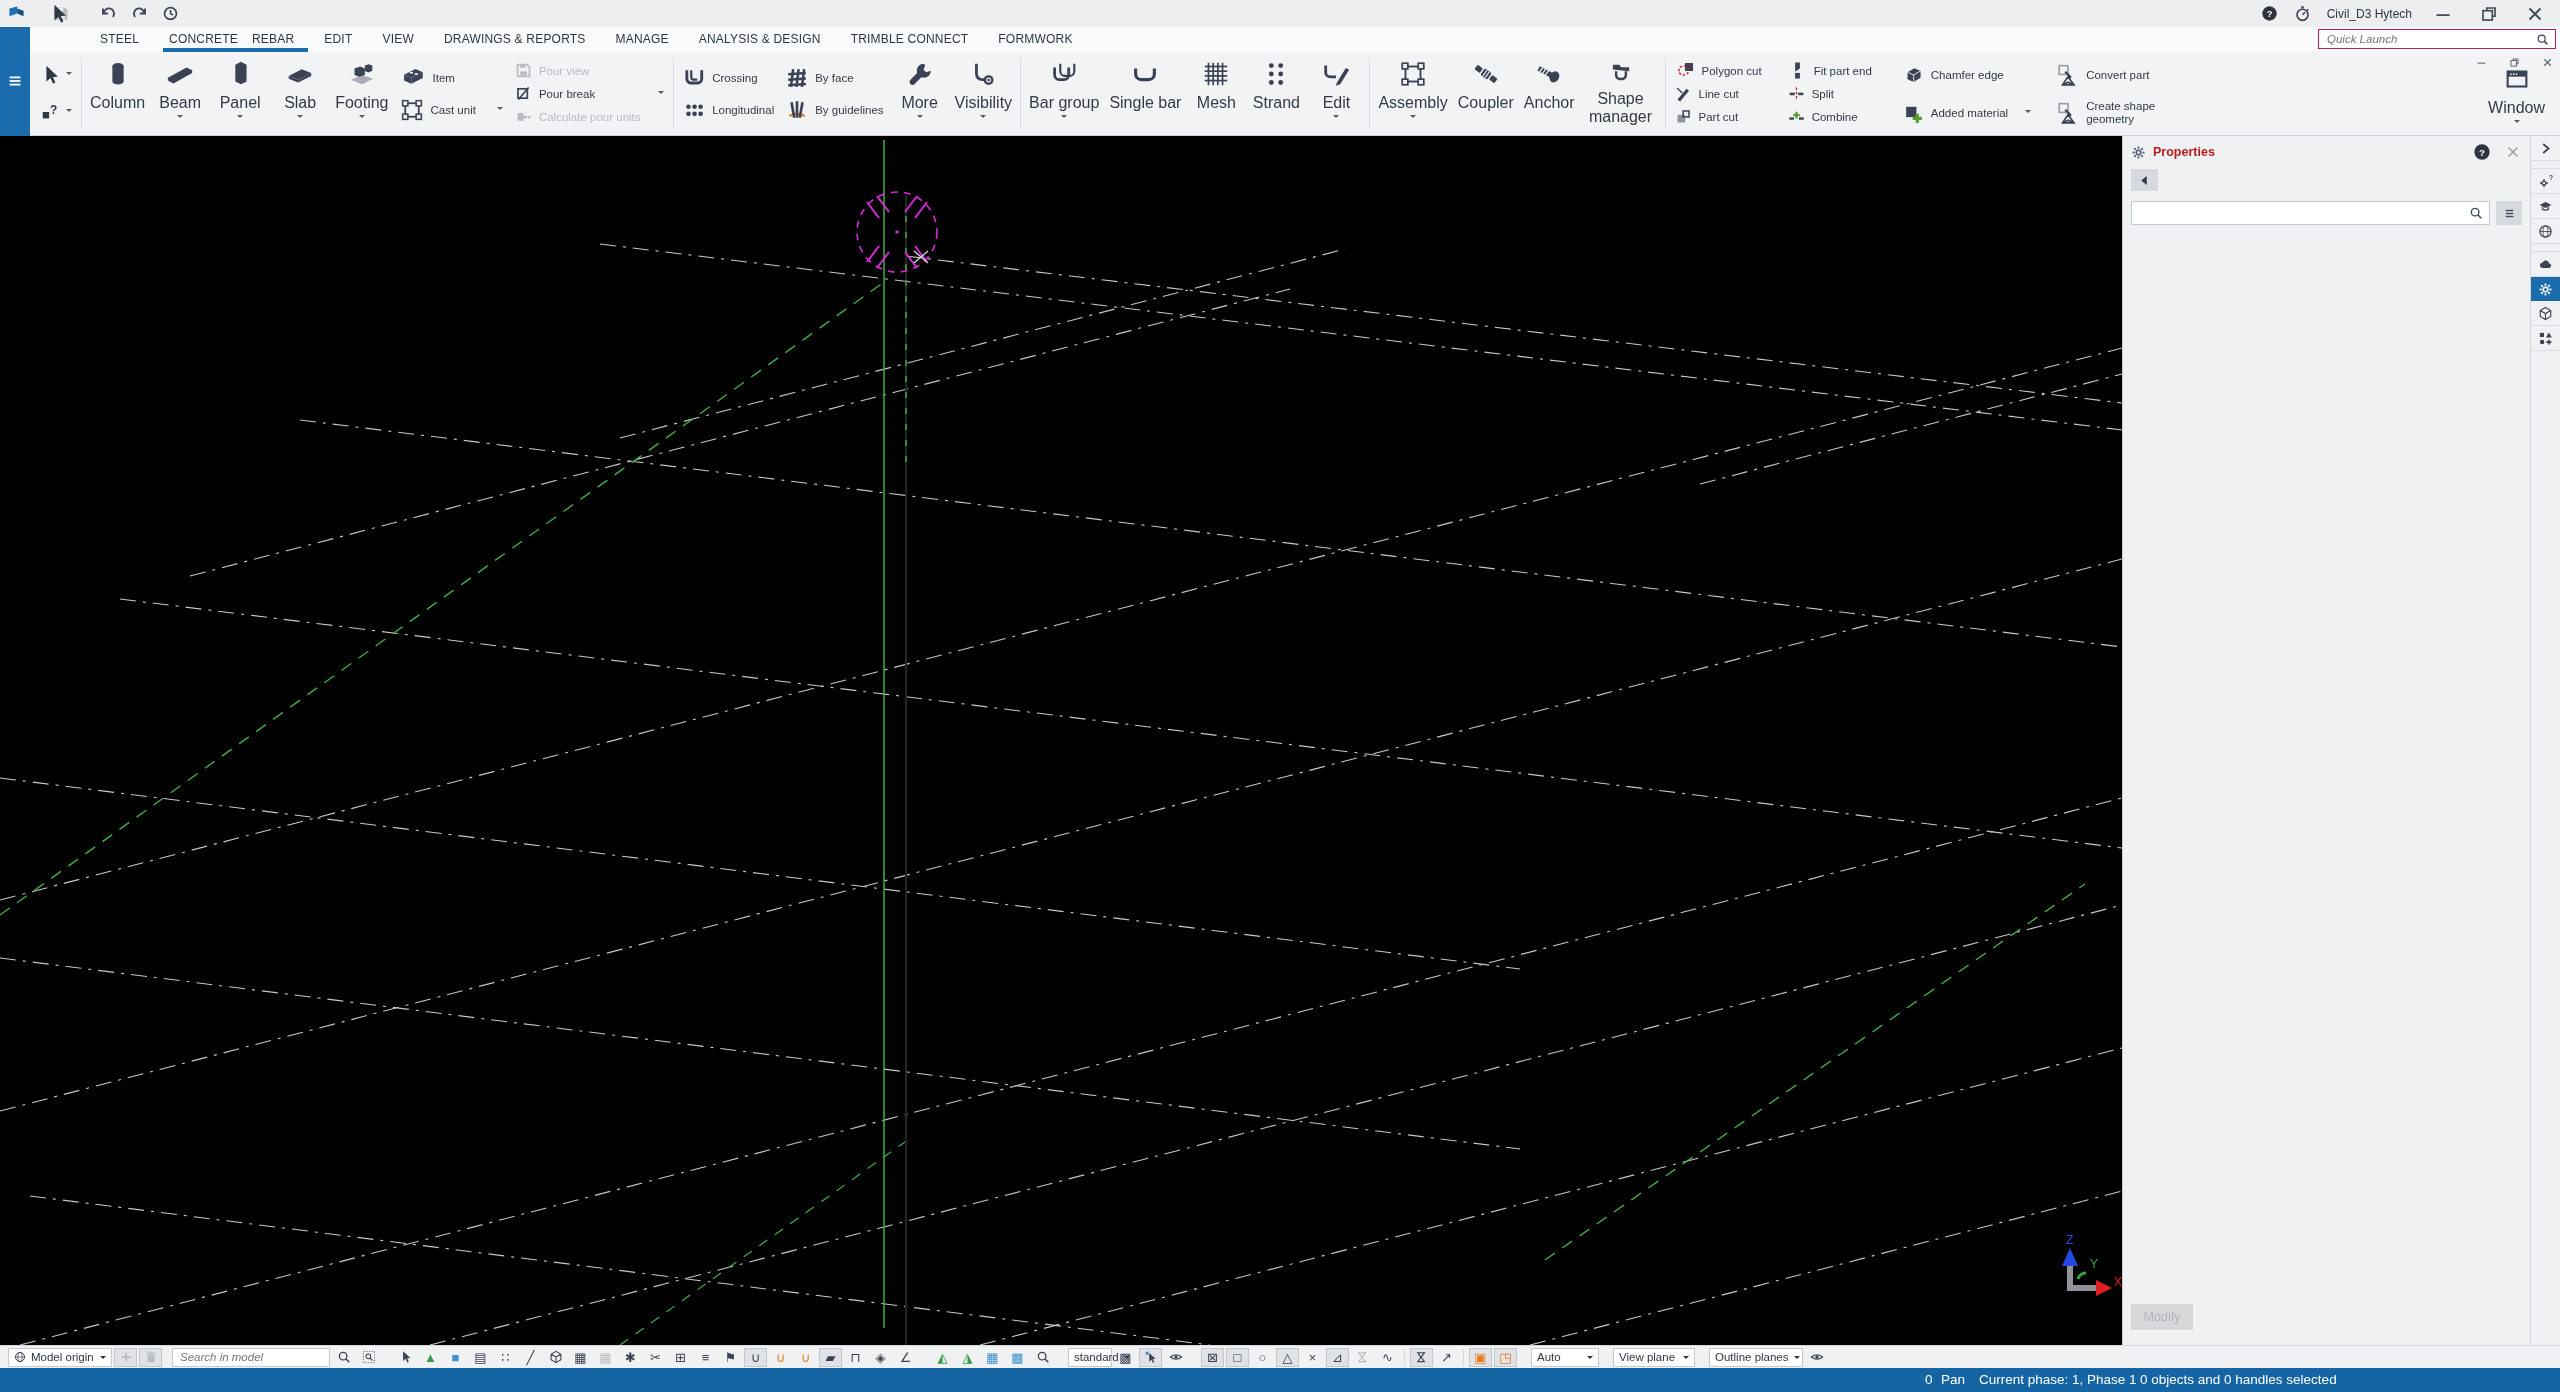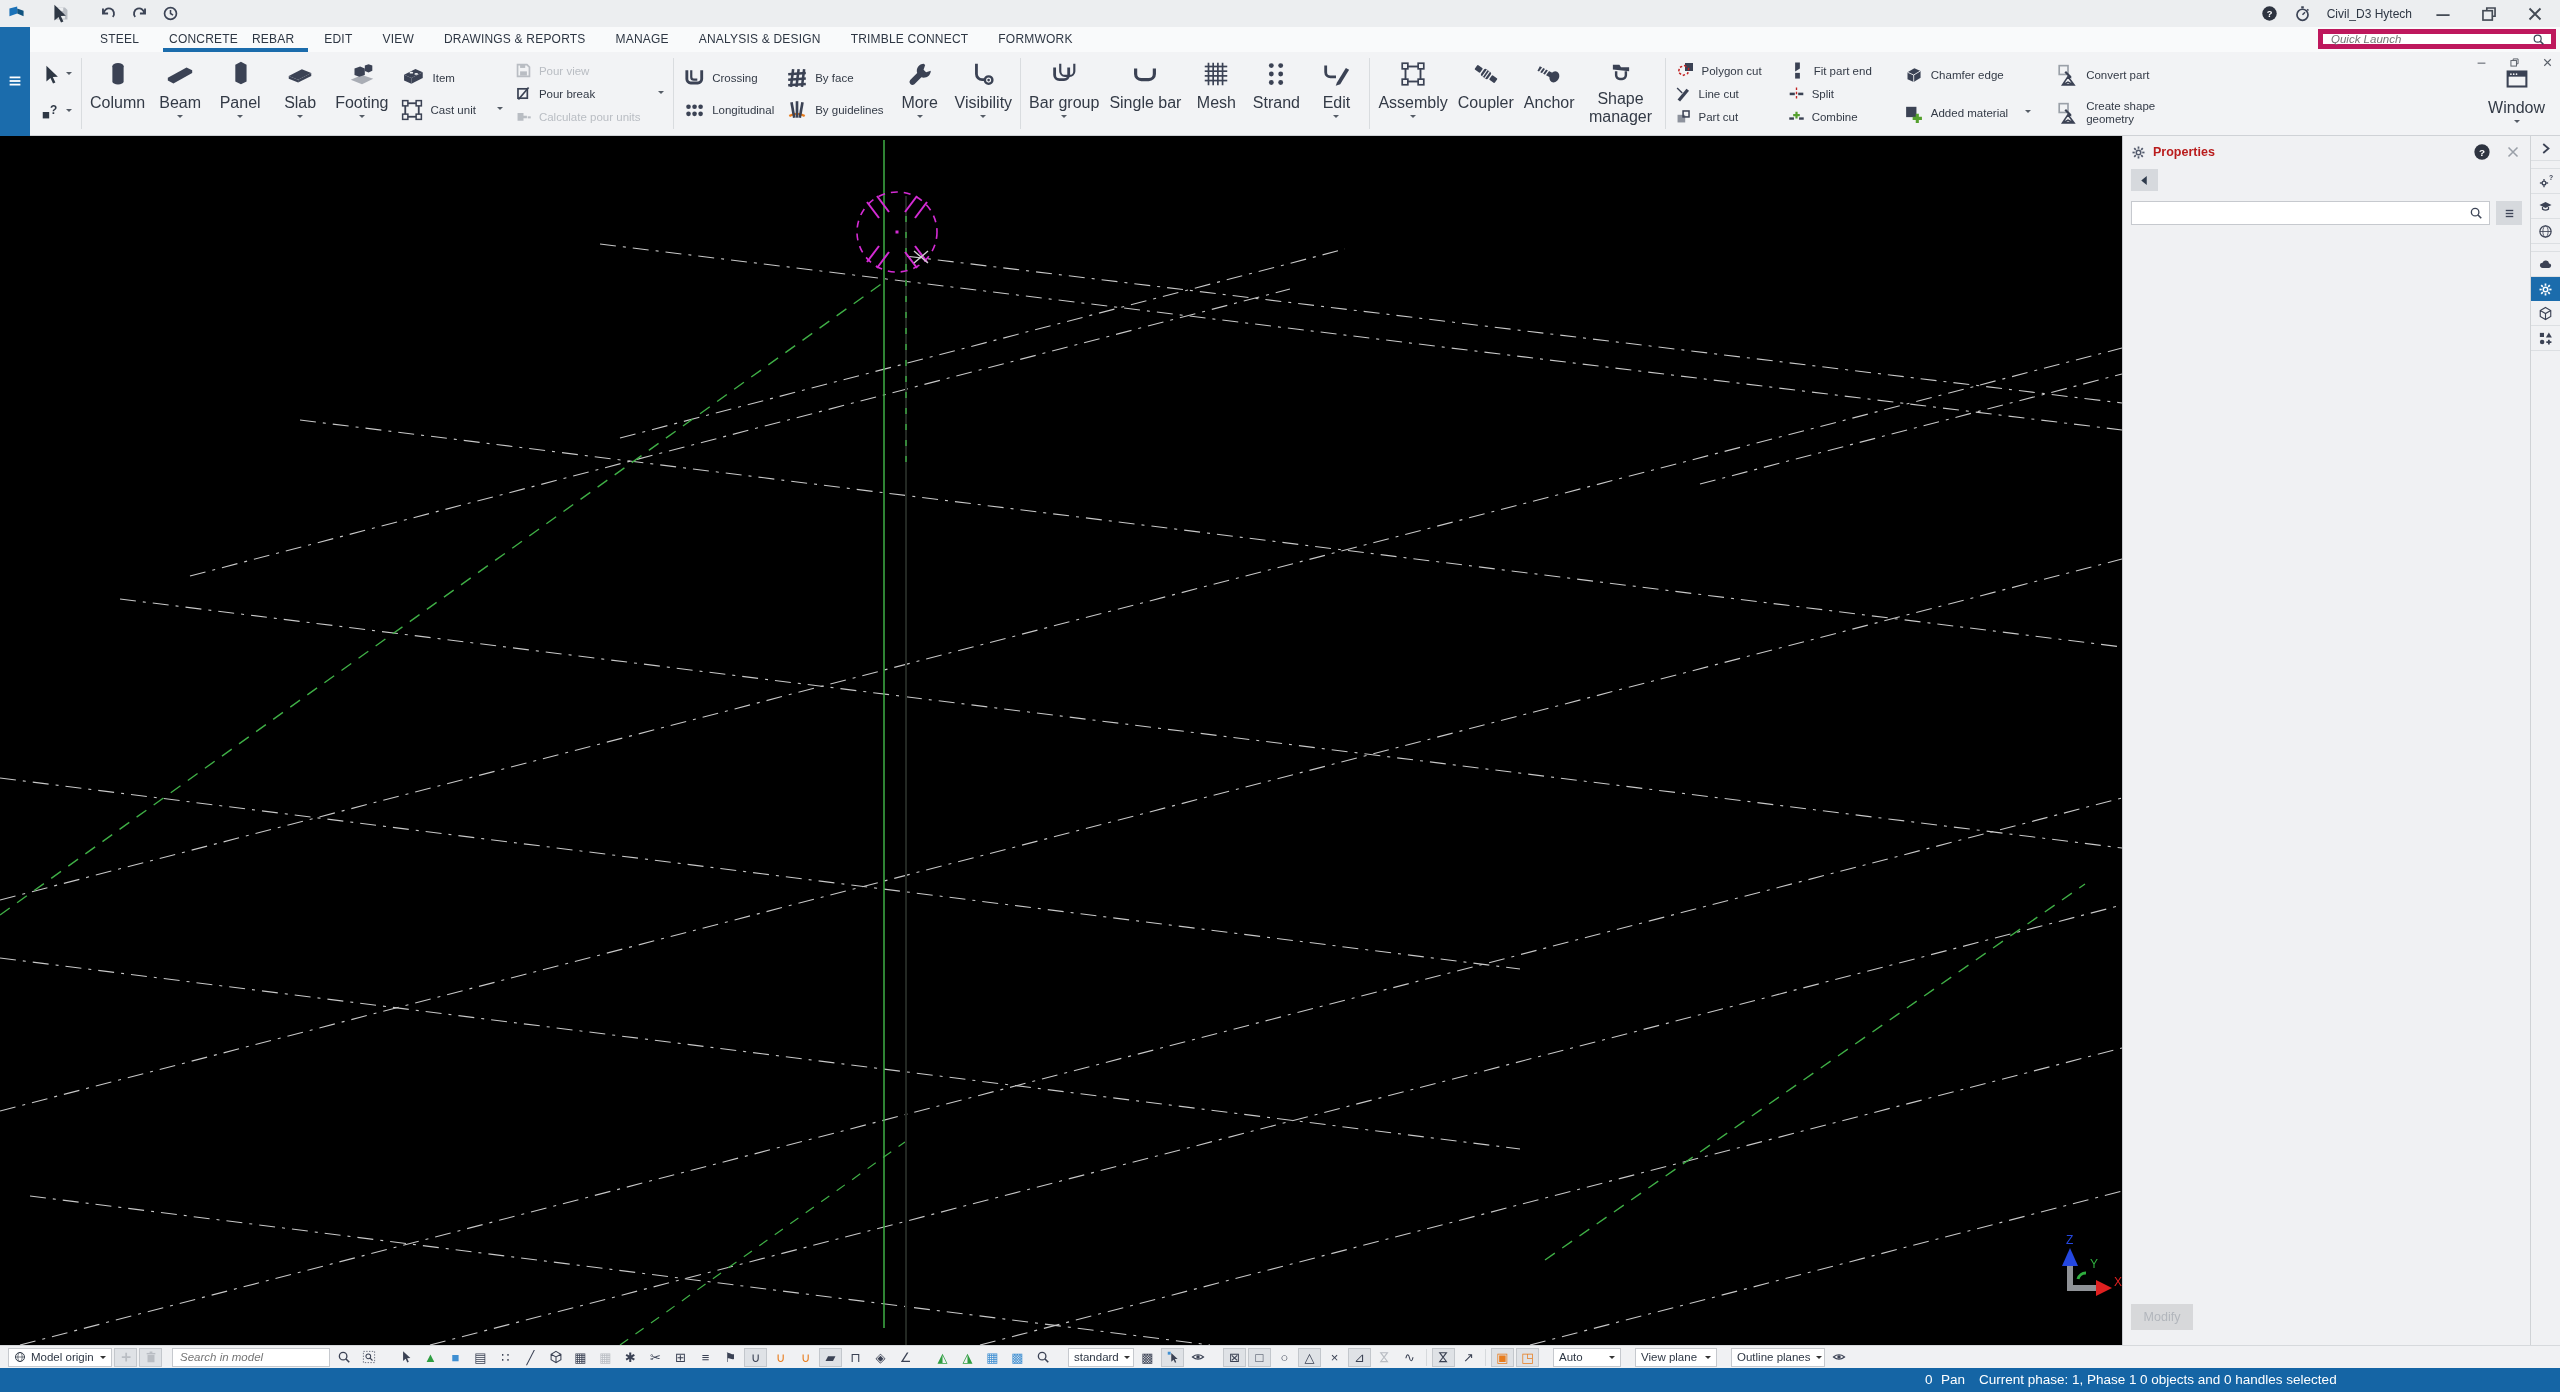--- a/index.html
+++ b/index.html
@@ -21,21 +21,21 @@
   .winbtn{width:30px;height:22px;display:flex;align-items:center;justify-content:center;color:#444b55}
   #mouse-cursor{position:absolute;left:48px;top:3px;width:22px;height:22px;z-index:50}
 
   
   #tabbar{position:absolute;left:0;top:27px;width:2560px;height:25px;background:#f9fafb;
           display:flex;align-items:center;padding-left:100px;gap:30px;box-sizing:border-box}
   .tab{font-size:12px;color:#2d3643;letter-spacing:.2px;white-space:nowrap;padding:4px 0 6px 0}
   .tabgroup{position:relative;display:flex;gap:14px}
   .tabgroup::after{content:"";position:absolute;left:-6px;right:-14px;bottom:0;height:4px;background:#1b6cac}
   #quick-launch{position:absolute;right:4px;top:2px;width:238px;height:20px;background:#fff;
-                border:5px solid #be185d;display:flex;align-items:center;padding:0 6px;box-sizing:border-box}
+                border:1px solid #be185d;display:flex;align-items:center;padding:0 6px;box-sizing:border-box}
   #quick-launch input{border:none;outline:none;flex:1;font-size:11.5px;font-style:italic;color:#868d97;
                       font-family:inherit;background:transparent}
   #quick-launch .ic{width:13px;height:13px;color:#3c4456}
 
   
   #menu-strip{position:absolute;left:0;top:27px;width:30px;height:109px;background:#1b6cac}
   #menu-strip .ic{width:18px;height:18px;margin:45px auto 0 auto;display:block}
 
   
   #ribbon{position:absolute;left:30px;top:52px;width:2530px;height:84px;background:#f2f3f5;
@@ -1056,21 +1056,21 @@
   <div class="bb-btn">
       <span class="ic">
         <svg viewBox="0 0 16 16">
           <circle cx="7" cy="7" r="4.3" stroke="currentColor" fill="none" stroke-width="1.5"></circle>
           <line x1="10.3" y1="10.3" x2="14" y2="14" stroke="currentColor" stroke-width="1.8"></line>
         </svg>
       </span>
     </div>
   <div class="bb-space"></div>
 
-  <div class="bb-drop" style="width:66px">
+  <div class="bb-drop" style="width:44px">
     <span style="flex:1">standard</span>
       <span class="dcaret"></span>
   </div>
   <div class="bb-btn">
       <span class="g">▩</span>
     </div>
   <div class="bb-btn pressed">
       <span class="ic">
         <svg viewBox="0 0 24 24">
           <path d="M9 5 L9 20 L13 16.6 L15.4 22 L17.6 21 L15.2 15.6 L20 15.3 Z" fill="currentColor"></path>

